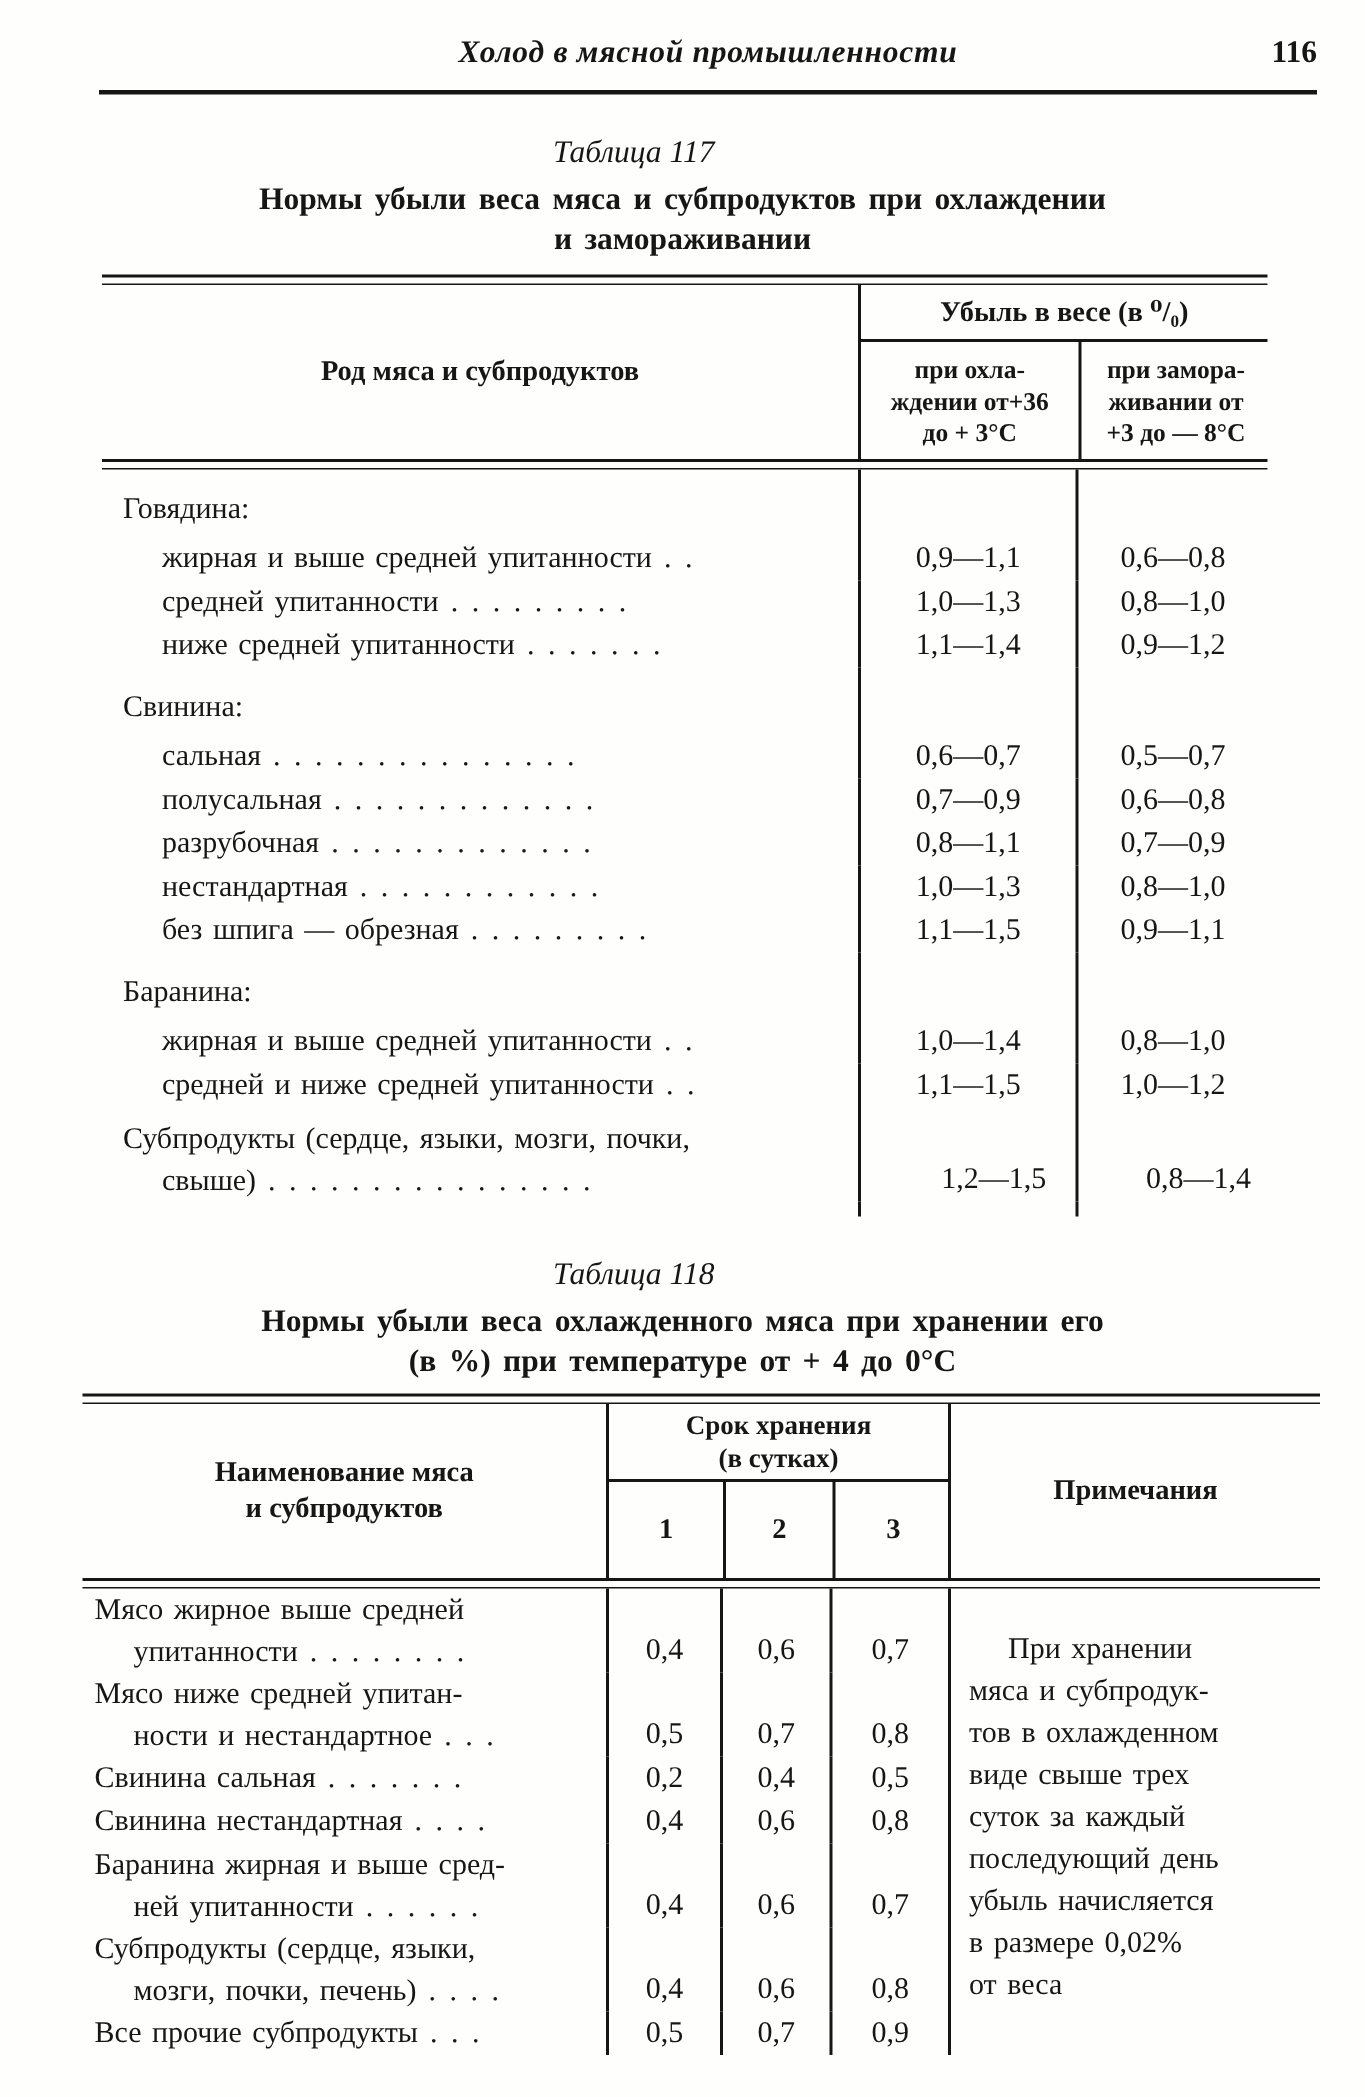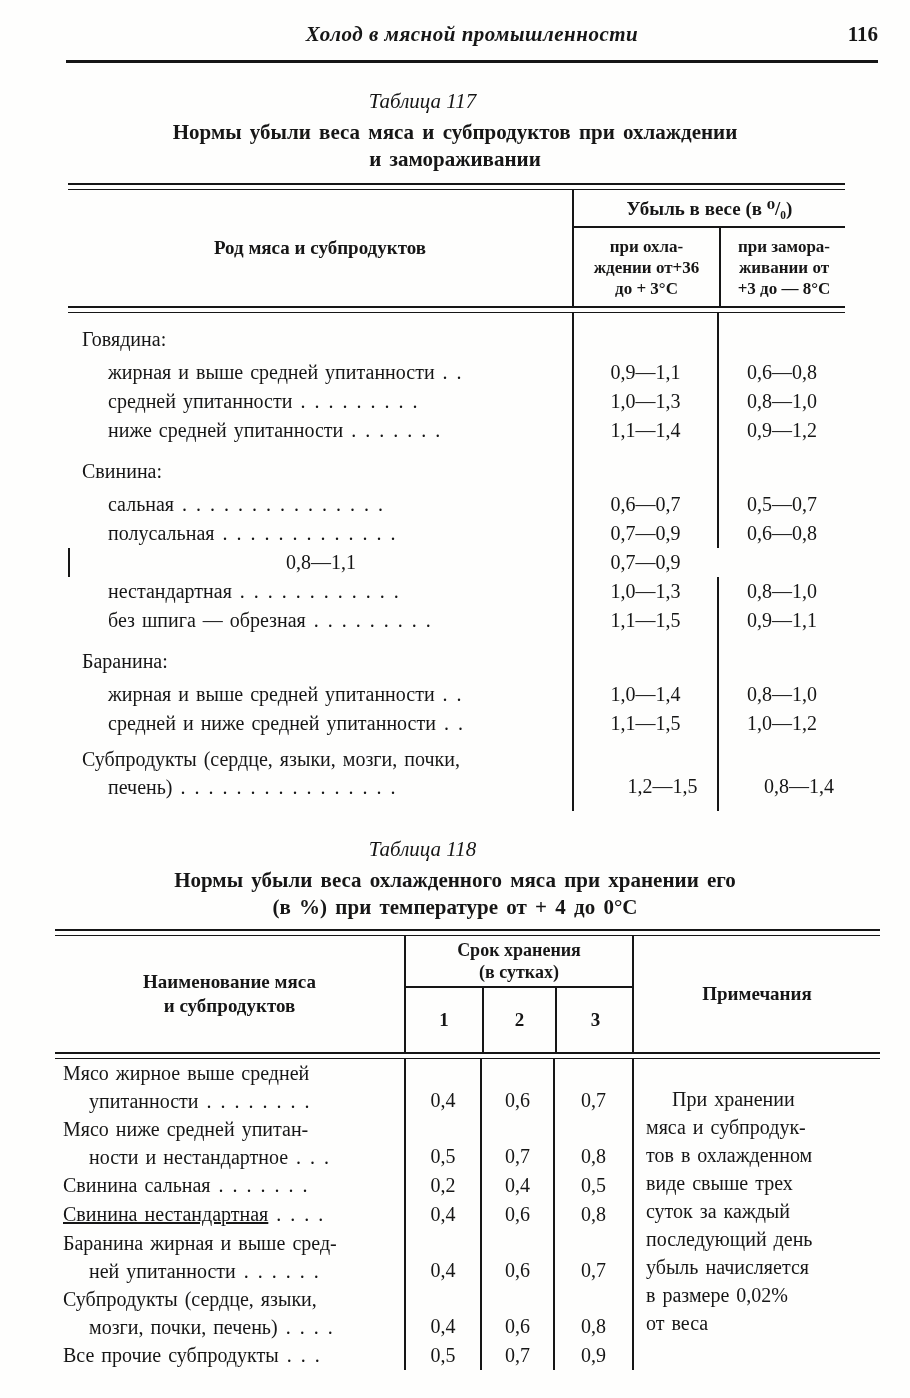--- a/index.html
+++ b/index.html
@@ -120,20 +120,21 @@
           <div class="cell name ind"><div class="lbl" style="display: inline;">сальная</div><div class="dots" style="display: inline;">  . . . . . . . . . . . . . . .</div></div>
           <div class="cell val v1">0,6—0,7</div>
           <div class="cell val v2">0,5—0,7</div>
         </div>
         <div class="t-row">
           <div class="cell name ind"><div class="lbl" style="display: inline;">полусальная</div><div class="dots" style="display: inline;">  . . . . . . . . . . . . .</div></div>
           <div class="cell val v1">0,7—0,9</div>
           <div class="cell val v2">0,6—0,8</div>
         </div>
         <div class="t-row">
+          <div class="cell name ind"><div class="lbl" style="display: inline;">разрубочная</div><div class="dots" style="display: inline;">  . . . . . . . . . . . . .</div></div>
           <div class="cell val v1">0,8—1,1</div>
           <div class="cell val v2">0,7—0,9</div>
         </div>
         <div class="t-row">
           <div class="cell name ind"><div class="lbl" style="display: inline;">нестандартная</div><div class="dots" style="display: inline;">  . . . . . . . . . . . .</div></div>
           <div class="cell val v1">1,0—1,3</div>
           <div class="cell val v2">0,8—1,0</div>
         </div>
         <div class="t-row">
           <div class="cell name ind"><div class="lbl" style="display: inline;">без шпига — обрезная</div><div class="dots" style="display: inline;">  . . . . . . . . .</div></div>
@@ -150,21 +151,21 @@
           <div class="cell val v1">1,0—1,4</div>
           <div class="cell val v2">0,8—1,0</div>
         </div>
         <div class="t-row">
           <div class="cell name ind"><div class="lbl" style="display: inline;">средней и ниже средней упитанности</div><div class="dots" style="display: inline;">  . .</div></div>
           <div class="cell val v1">1,1—1,5</div>
           <div class="cell val v2">1,0—1,2</div>
         </div>
         <div class="t-row gap">
           <div class="cell name"><div class="lbl" style="display: inline;">Субпродукты (сердце, языки, мозги, почки,
-печень)</div><div class="dots" style="display: inline;">  . . . . . . . . . . . . . . . .</div></div>
+свыше)</div><div class="dots" style="display: inline;">  . . . . . . . . . . . . . . . .</div></div>
           <div class="cell val v1">1,2—1,5</div>
           <div class="cell val v2">0,8—1,4</div>
         </div>
         <div class="t-row tailrow">
           <div class="cell name"></div>
           <div class="cell val v1"></div>
           <div class="cell val v2"></div>
         </div>
       </div>
   </div>
@@ -207,21 +208,21 @@
         <div class="cell vb" style="grid-area: 1 / 4;">0,7</div>
         <div class="cell name2" style="grid-row: 2;"><div class="lbl" style="display: inline;">Мясо ниже средней упитан-
 ности и нестандартное</div><div class="dots" style="display: inline;">  . . .</div></div>
         <div class="cell vb" style="grid-area: 2 / 2;">0,5</div>
         <div class="cell vb" style="grid-area: 2 / 3;">0,7</div>
         <div class="cell vb" style="grid-area: 2 / 4;">0,8</div>
         <div class="cell name2" style="grid-row: 3;"><div class="lbl" style="display: inline;">Свинина сальная</div><div class="dots" style="display: inline;">  . . . . . . .</div></div>
         <div class="cell vb" style="grid-area: 3 / 2;">0,2</div>
         <div class="cell vb" style="grid-area: 3 / 3;">0,4</div>
         <div class="cell vb" style="grid-area: 3 / 4;">0,5</div>
-        <div class="cell name2" style="grid-row: 4;"><div class="lbl" style="display: inline; text-decoration: underline;">Свинина нестандартная</div><div class="dots" style="display: inline;">  . . . .</div></div>
+        <div class="cell name2" style="grid-row: 4;"><div class="lbl" style="display: inline;">Свинина нестандартная</div><div class="dots" style="display: inline;">  . . . .</div></div>
         <div class="cell vb" style="grid-area: 4 / 2;">0,4</div>
         <div class="cell vb" style="grid-area: 4 / 3;">0,6</div>
         <div class="cell vb" style="grid-area: 4 / 4;">0,8</div>
         <div class="cell name2" style="grid-row: 5;"><div class="lbl" style="display: inline;">Баранина жирная и выше сред-
 ней упитанности</div><div class="dots" style="display: inline;">  . . . . . .</div></div>
         <div class="cell vb" style="grid-area: 5 / 2;">0,4</div>
         <div class="cell vb" style="grid-area: 5 / 3;">0,6</div>
         <div class="cell vb" style="grid-area: 5 / 4;">0,7</div>
         <div class="cell name2" style="grid-row: 6;"><div class="lbl" style="display: inline;">Субпродукты (сердце, языки,
 мозги, почки, печень)</div><div class="dots" style="display: inline;">  . . . .</div></div>

